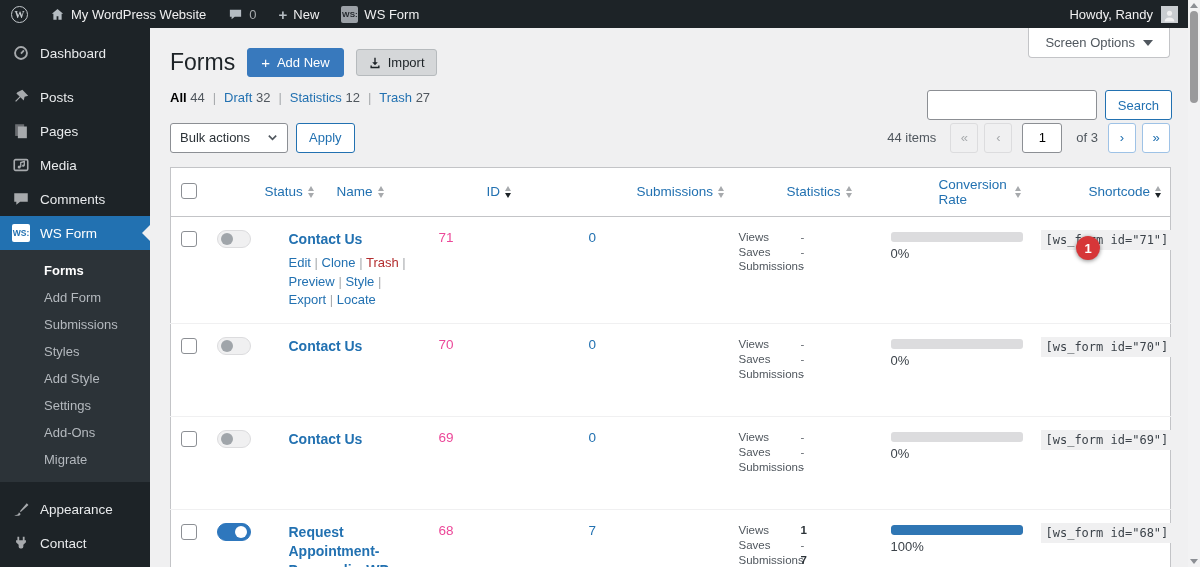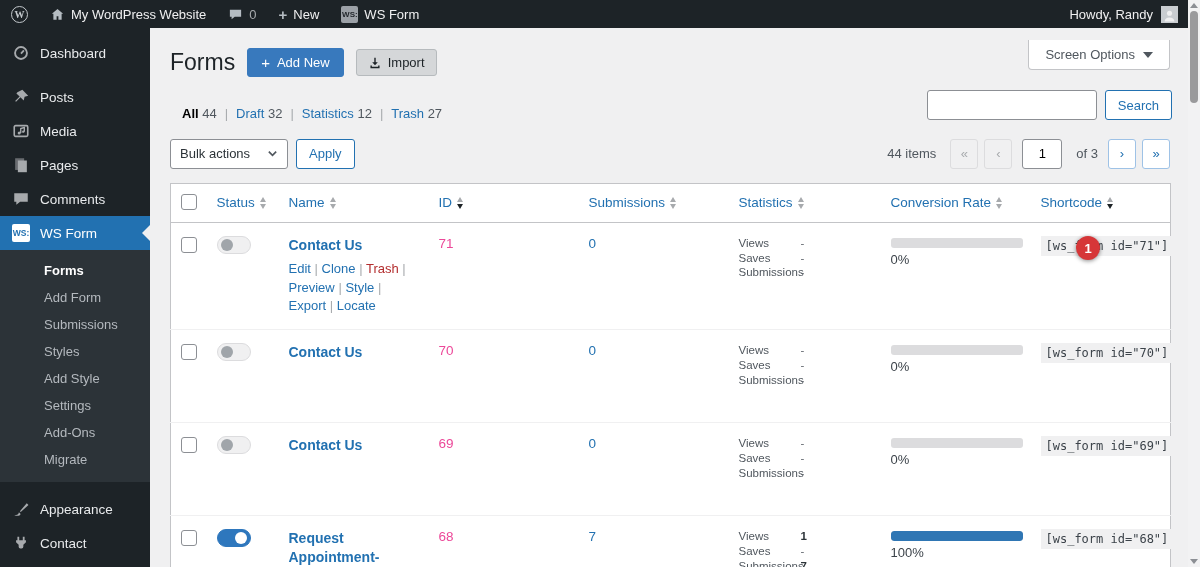--- a/index.html
+++ b/index.html
@@ -26,31 +26,31 @@
   .menu-item.active { background:#2271b1; color:#fff; }
   .menu-item.active::after { content:""; position:absolute; right:0; top:50%; transform:translateY(-50%); border-top:8px solid transparent; border-bottom:8px solid transparent; border-right:8px solid #f0f0f1; }
   .ws-badge-side { width:18px; height:18px; background:#fff; border-radius:2px; color:#2271b1; font-size:8.5px; font-weight:bold; display:flex; align-items:center; justify-content:center; flex:0 0 18px; }
   .submenu { background:#2c3338; padding:7px 0 9px 0; }
   .submenu-item { padding:6px 12px 6px 44px; color:#b4b9be; font-size:13px; cursor:pointer; }
   .submenu-item.current { color:#fff; font-weight:bold; }
 
   
   .content { position:absolute; top:28px; left:150px; width:1050px; height:539px; background:#f0f0f1; }
 
-  .screen-options { position:absolute; top:12px; right:30px; background:#fff; border:1px solid #c3c4c7; border-top:none; border-radius:0 0 4px 4px; padding:7px 16px; color:#50575e; font-size:13px; display:flex; align-items:center; gap:8px; cursor:pointer; }
+  .screen-options { position:absolute; top:0; right:30px; background:#fff; border:1px solid #c3c4c7; border-top:none; border-radius:0 0 4px 4px; padding:7px 16px; color:#50575e; font-size:13px; display:flex; align-items:center; gap:8px; cursor:pointer; }
   .so-caret { width:0; height:0; border-left:5px solid transparent; border-right:5px solid transparent; border-top:6px solid #50575e; }
 
   .title-row { display:flex; align-items:center; gap:12px; padding:20px 20px 0 20px; }
   h1.page-title { font-size:23px; font-weight:400; color:#1d2327; line-height:1.3; }
   .btn-addnew { background:#3879bd; color:#fff; border:1px solid #3879bd; border-radius:3px; padding:6px 13px; font-size:13px; display:inline-flex; align-items:center; gap:7px; cursor:pointer; }
   .btn-addnew .plus { font-size:15px; line-height:1; }
   .btn-import { background:#d5d7d9; color:#1d2327; border:1px solid #b6babd; border-radius:3px; padding:5px 11px; font-size:13px; display:inline-flex; align-items:center; gap:6px; cursor:pointer; }
   .btn-import .imp-icon { width:14px; height:14px; color:#1d2327; }
 
-  .filter-row { padding:0 32px; margin-top:28px; font-size:13px; color:#646970; display:flex; gap:6px; align-items:center; }
+  .filter-row { padding:0 20px; margin-top:12px; font-size:13px; color:#646970; display:flex; gap:6px; align-items:center; }
   .filter-link { color:#2271b1; text-decoration:none; cursor:pointer; }
   .filter-current { color:#000; font-weight:bold; }
   .filter-count { color:#50575e; }
   .filter-sep { color:#a7aaad; margin:0 2px; }
 
   .search-box { position:absolute; top:62px; right:28px; display:flex; gap:8px; align-items:center; }
   .search-input { width:170px; height:30px; border:1px solid #8c8f94; border-radius:3px; background:#fff; padding:0 8px; font-size:13px; font-family:"Liberation Sans",sans-serif; }
   .btn-secondary { background:#fff; border:1px solid #2271b1; color:#2271b1; border-radius:3px; height:30px; padding:0 12px; font-size:13px; font-family:"Liberation Sans",sans-serif; cursor:pointer; }
 
   .tablenav { margin-top:18px; padding:0 30px 0 20px; display:flex; justify-content:space-between; align-items:center; }
@@ -66,21 +66,21 @@
   .pg-of { margin:0 4px; color:#50575e; }
 
   
   .forms-table { background:#fff; border:1px solid #c3c4c7; border-bottom:none; margin:14px 30px 0 20px; border-collapse:collapse; width:1000px; table-layout:fixed; }
   .forms-table th { text-align:left; font-weight:400; color:#2271b1; font-size:13.5px; padding:9px 10px; border-bottom:1px solid #c3c4c7; cursor:pointer; }
   .forms-table td { vertical-align:top; padding:13px 10px; border-bottom:1px solid #f0f0f1; font-size:13.5px; }
   .forms-table tr.data-row { height:93px; }
   .col-cb { width:36px; } .col-status { width:72px; } .col-name { width:150px; }
   .col-id { width:150px; } .col-sub { width:150px; } .col-stats { width:152px; }
   .col-rate { width:150px; } .col-short { width:140px; }
-  .th-inner { display:inline-flex; align-items:center; gap:5px; }
+  .th-inner { display:inline-flex; align-items:center; gap:5px;margin-left:48px; }
   .sort-arrows { display:inline-flex; flex-direction:column; gap:2px; }
   .arr-up { width:0; height:0; border-left:3.5px solid transparent; border-right:3.5px solid transparent; border-bottom:5px solid #a7aaad; }
   .arr-down { width:0; height:0; border-left:3.5px solid transparent; border-right:3.5px solid transparent; border-top:5px solid #a7aaad; }
   th.sorted .arr-down { border-top-color:#1d2327; }
 
   .cb { appearance:none; -webkit-appearance:none; width:16px; height:16px; border:1px solid #8c8f94; border-radius:3px; background:#fff; cursor:pointer; margin-top:1px; }
 
   .ws-toggle { width:34px; height:18px; border-radius:9px; background:#f0f0f1; border:1px solid #dcdcde; position:relative; cursor:pointer; }
   .ws-toggle .knob { position:absolute; top:2px; left:3px; width:12px; height:12px; border-radius:50%; background:#a0a5aa; }
   .ws-toggle.on { background:#2e77bd; border-color:#2e77bd; }
@@ -175,36 +175,36 @@
     <span class="mi-icon">
       <svg class="svg-ic" viewBox="0 0 20 20">
           <path d="M11.5 2 18 8.5l-4 1.2-1 4.3-3.6-3.6-4.9 5-1-1 5-4.9L4.9 6 6 4.8z" fill="currentColor"></path>
         </svg>
     </span>
     <span>Posts</span>
   </div>
   <div class="menu-item">
     <span class="mi-icon">
       <svg class="svg-ic" viewBox="0 0 20 20">
+          <rect x="3.5" y="2.5" width="10" height="13" fill="currentColor" opacity=".55"></rect>
+          <rect x="6.5" y="5" width="10" height="13" fill="currentColor"></rect>
+        </svg>
+    </span>
+    <span>Pages</span>
+  </div>
+  <div class="menu-item">
+    <span class="mi-icon">
+      <svg class="svg-ic" viewBox="0 0 20 20">
           <rect x="2.5" y="4" width="15" height="12" rx="1.5" fill="none" stroke="currentColor" stroke-width="1.8"></rect>
           <circle cx="8" cy="12.3" r="1.7" fill="currentColor"></circle>
           <path d="M9.7 12.3V7.2l4-1.1v4.6" stroke="currentColor" stroke-width="1.5" fill="none"></path>
           <circle cx="12.5" cy="10.7" r="1.3" fill="currentColor"></circle>
         </svg>
     </span>
     <span>Media</span>
-  </div>
-  <div class="menu-item">
-    <span class="mi-icon">
-      <svg class="svg-ic" viewBox="0 0 20 20">
-          <rect x="3.5" y="2.5" width="10" height="13" fill="currentColor" opacity=".55"></rect>
-          <rect x="6.5" y="5" width="10" height="13" fill="currentColor"></rect>
-        </svg>
-    </span>
-    <span>Pages</span>
   </div>
   <div class="menu-item">
     <span class="mi-icon">
       <svg class="svg-ic" viewBox="0 0 20 20">
           <path d="M2.5 3.5h15v9.5H9l-4.2 3.5V13H2.5z" fill="currentColor"></path>
         </svg>
     </span>
     <span>Comments</span>
   </div>
   <div class="menu-item active">

